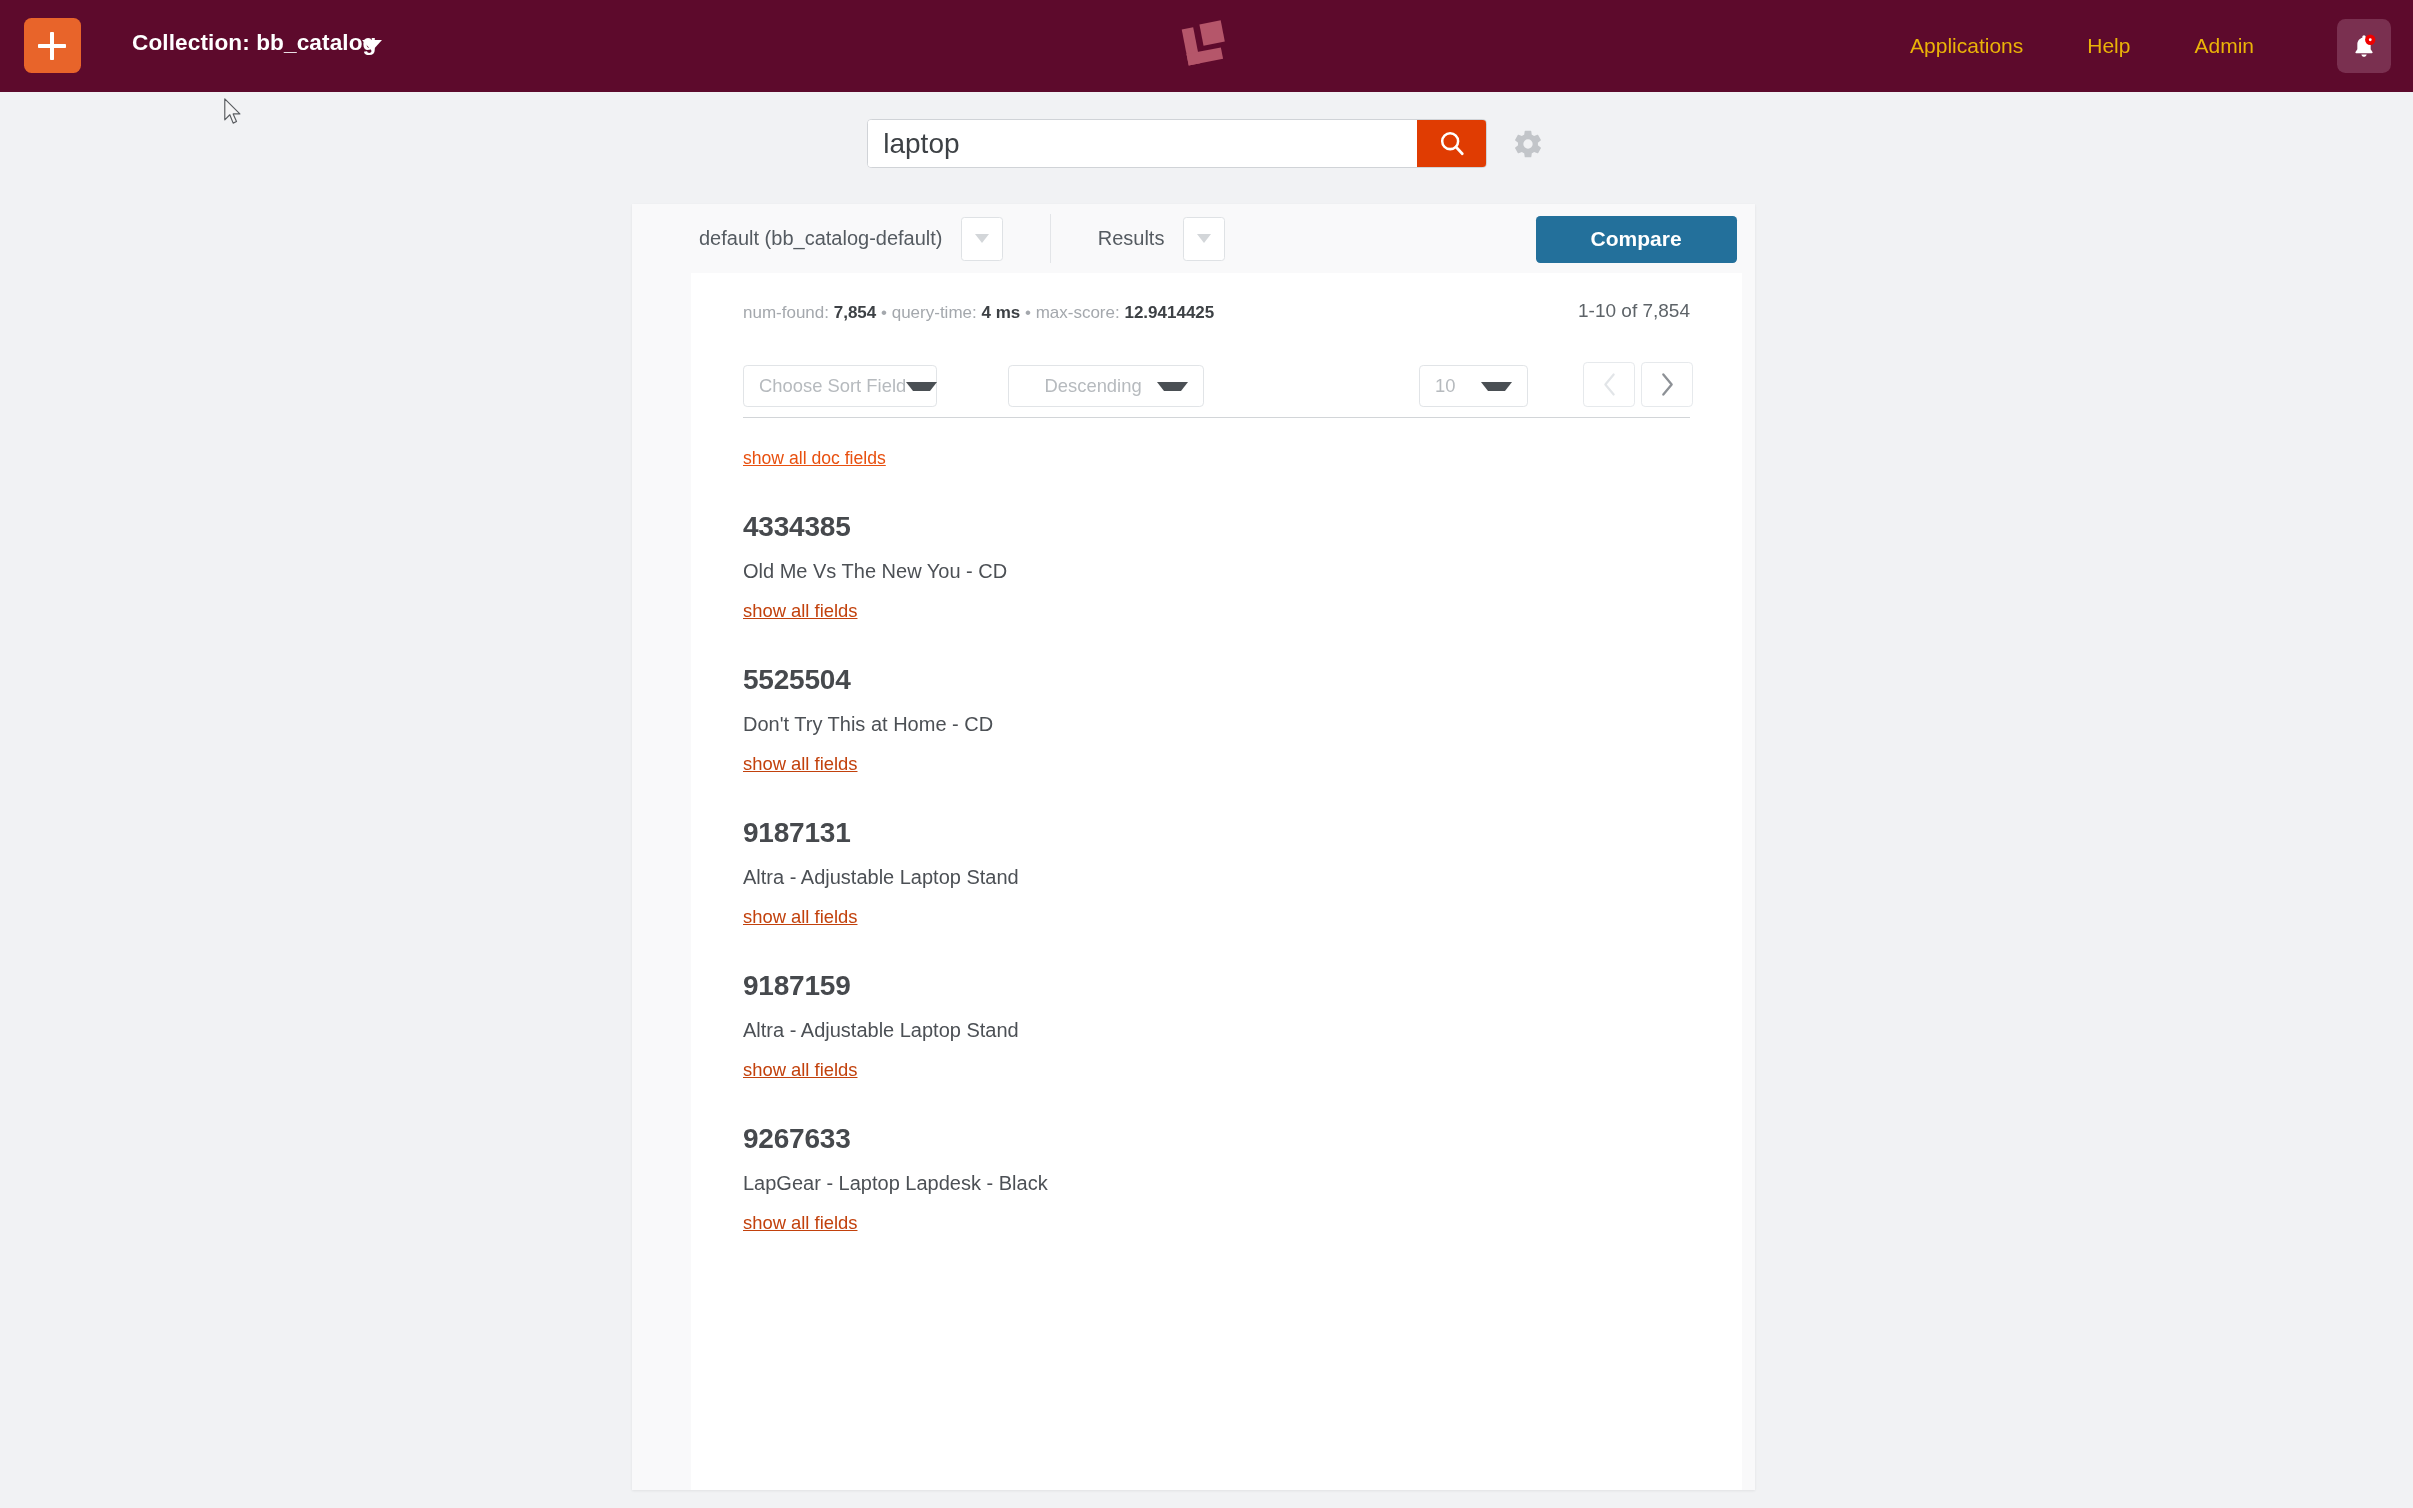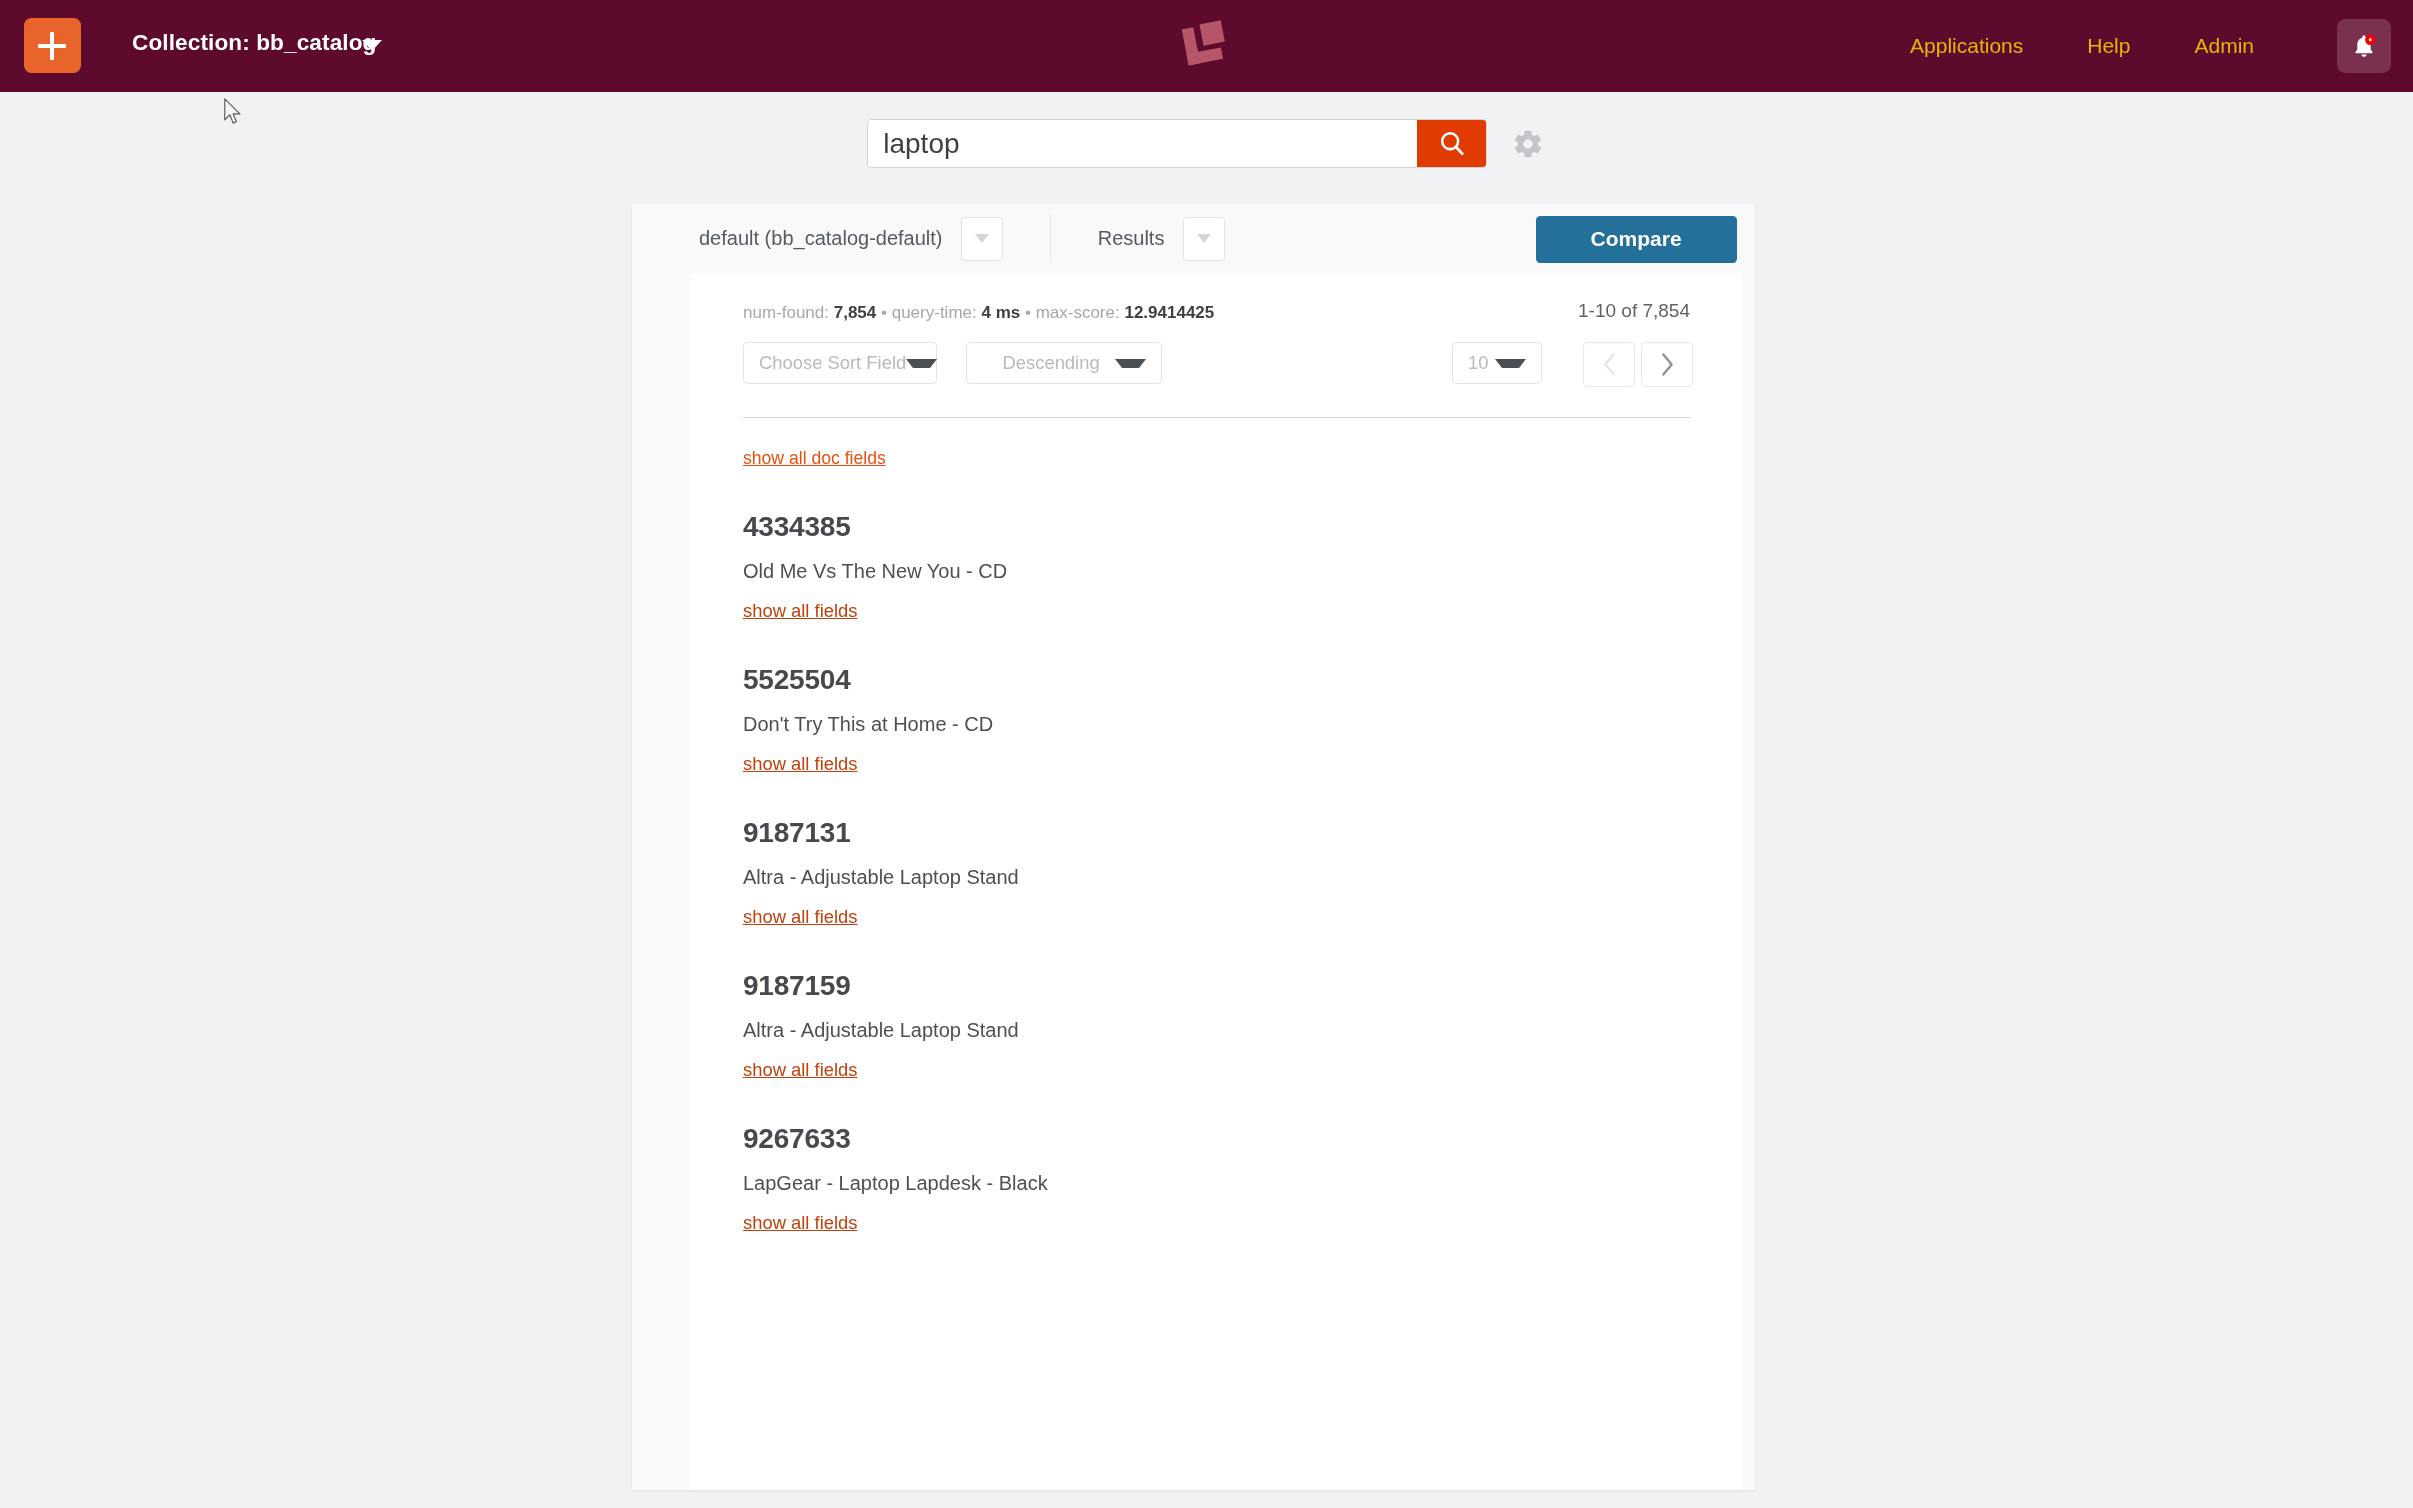--- a/index.html
+++ b/index.html
@@ -162,41 +162,41 @@
   .stats-text b { color: #3d4145; font-weight: bold; }
   .range-text {
     position: absolute; right: 0; top: -3.4px;
     font-size: 19px; color: #5d6368;
     white-space: nowrap;
     text-align: right;
   }
 
   .controls-row {
     position: relative; height: 65px;
-    display: flex; align-items: flex-start;
+    display: flex; align-items: flex-end; gap: 42px;
   }
   .sel {
     height: 42px; border: 0.8px solid #e1e4e7; border-radius: 4.2px;
     background: #ffffff;
     display: flex; align-items: center;
     padding: 0 15px;
     cursor: pointer;
     position: relative;
   }
   .sel-label { font-size: 18.4px; color: #b6babe; white-space: nowrap; }
   .sel-caret {
     margin-left: auto; padding-left: 17px;
     width: 0; height: 0;
     border-left: 7.5px solid transparent;
     border-right: 7.5px solid transparent;
     border-top: 9.2px solid #4a4f54;
   }
   .sel-sort { width: 194px; }
   .sel-dir  { width: 196px; margin-left: 28.5px; padding-left: 36px; }
-  .sel-rows { width: 90px; position: absolute; left: 709px; }
+  .sel-rows { width: 109px; position: absolute; left: 676px; }
   .pg-btn {
     position: absolute;
     width: 52px; height: 45px;
     border: 0.8px solid #e6e9ec; border-radius: 4.2px;
     background: #ffffff;
     display: flex; align-items: center; justify-content: center;
     cursor: pointer;
   }
   .pg-prev { left: 840px; }
   .pg-next { left: 898px; }

